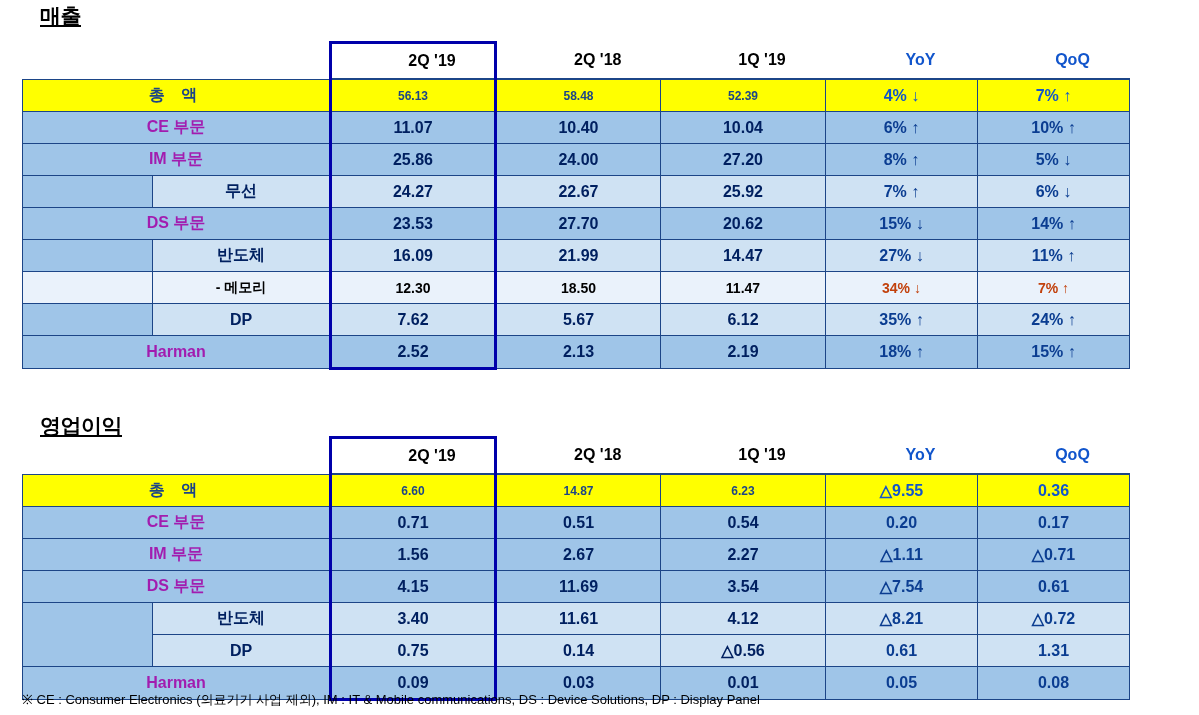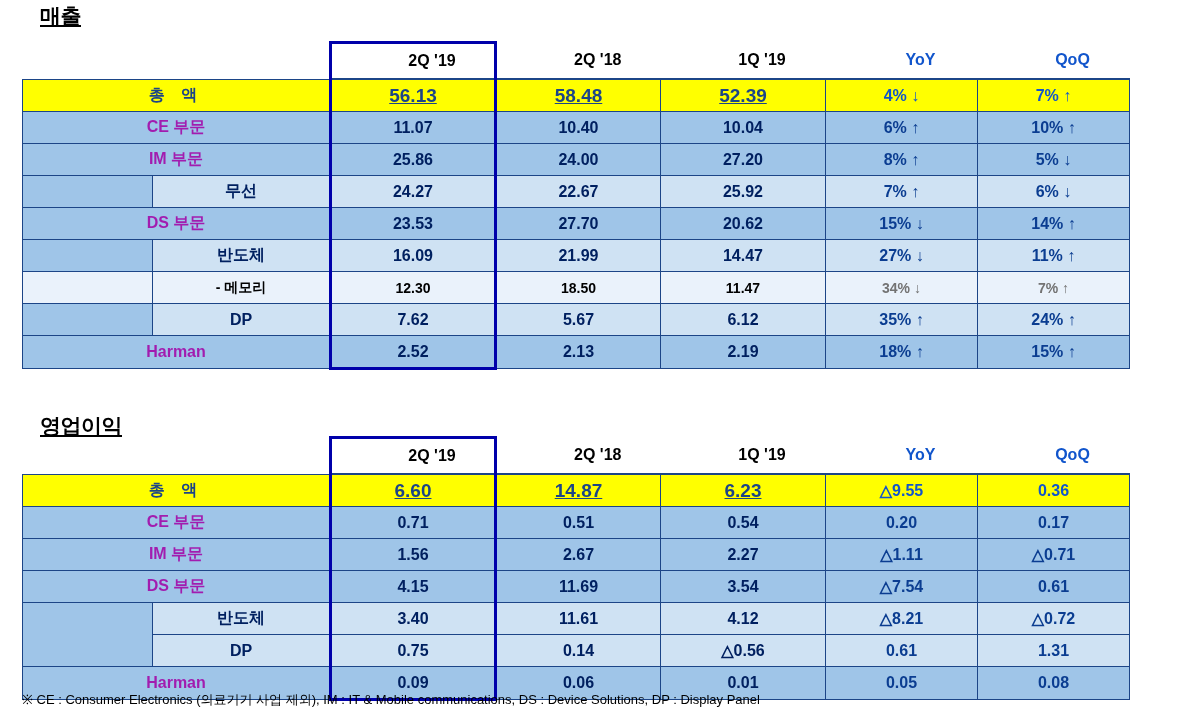--- a/index.html
+++ b/index.html
@@ -82,22 +82,21 @@
     color: #000000;
     height: 34px;
     padding-left: 38px;
   }
   tr.header td.blue-h { color: #1155cc; }
   tr.header td.blank-h { border-bottom: none; }
 
   td.total {
     background: #ffff00;
     color: #1c4587;
-    font-size: 19px;
-    text-decoration: underline;
+    font-size: 12px;
   }
   td.total-label {
     background: #ffff00;
     color: #1c4587;
     font-size: 16px;
     letter-spacing: 6px;
   }
   td.lvl1 {
     background: #9fc5e8;
     color: #a21caf;
@@ -131,21 +130,21 @@
     font-weight: normal;
   }
   td.lvl3-val {
     background: #eaf2fb;
     color: #000000;
     font-size: 14px;
     font-weight: normal;
   }
   td.lvl3-pct {
     background: #eaf2fb;
-    color: #737373;
+    color: #c2410c;
     font-size: 14px;
     font-weight: normal;
   }
   td.pct-hl {
     background: #ffff00;
     color: #1155cc;
     font-size: 16px;
   }
   td.pct-l1 { background: #9fc5e8; color: #0b3d91; font-size: 16px; }
   td.pct-l2 { background: #cfe2f3; color: #0b3d91; font-size: 16px; }
@@ -361,21 +360,21 @@
         <td class="lvl2-val hl-left hl-right">0.75</td>
         <td class="lvl2-val">0.14</td>
         <td class="lvl2-val">△0.56</td>
         <td class="pct-l2">0.61</td>
         <td class="pct-l2">1.31</td>
       </tr>
 
       <tr>
         <td class="lvl1" colspan="2">Harman</td>
         <td class="lvl1-val hl-left hl-right hl-bottom">0.09</td>
-        <td class="lvl1-val">0.06</td>
+        <td class="lvl1-val">0.03</td>
         <td class="lvl1-val">0.01</td>
         <td class="pct-l1">0.05</td>
         <td class="pct-l1">0.08</td>
       </tr>
     </tbody>
   </table>
 
   <div class="footnote">※ CE : Consumer Electronics (의료기기 사업 제외),  IM : IT &amp; Mobile communications,  DS : Device Solutions,  DP : Display Panel</div>
 
 </div>

